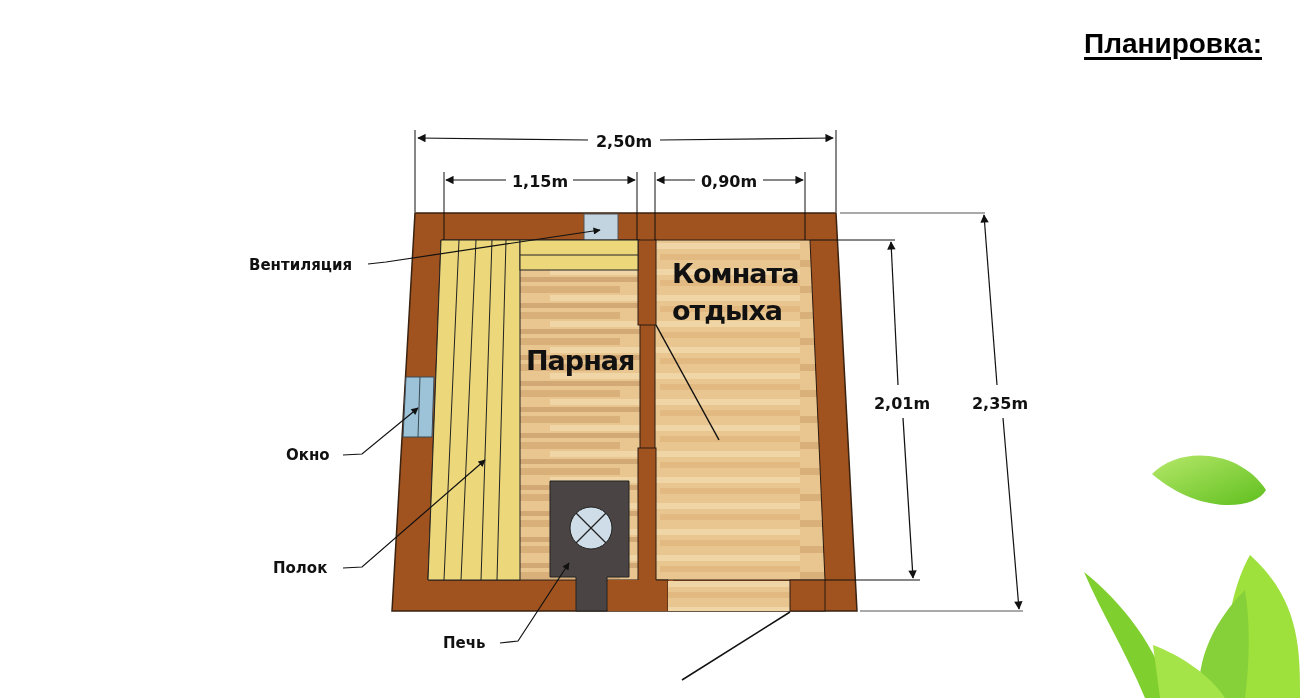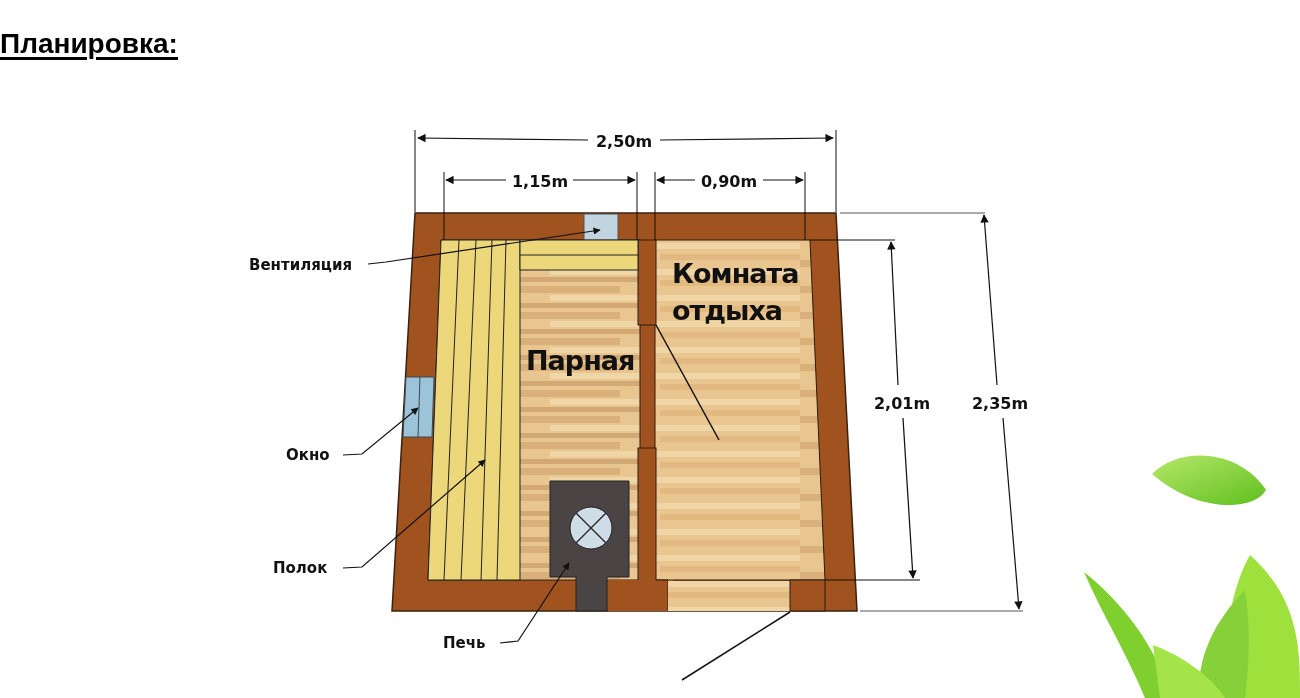--- a/index.html
+++ b/index.html
@@ -1,18 +1,18 @@
 <!DOCTYPE html>
 <html><head>
   <meta charset="utf-8">
   <style>
     html, body { margin: 0; padding: 0; background: #ffffff; }
     body { width: 1300px; height: 698px; position: relative; overflow: hidden; font-family: "DejaVu Sans", sans-serif; }
     .title {
-      position: absolute; left: 0; top: 28px; width: 1262px; text-align: left;
+      position: absolute; left: 0; top: 28px; width: 1262px; text-align: right;
       font-family: "Liberation Sans", sans-serif; font-weight: bold; font-size: 28px;
       color: #000; text-decoration: underline; text-underline-offset: 4px; text-decoration-thickness: 3px;
     }
     svg.plan { position: absolute; left: 0; top: 0; }
     .dim-text { font-family: "DejaVu Sans", sans-serif; font-weight: bold; font-size: 16px; fill: #111; }
     .lbl-text { font-family: "DejaVu Sans", sans-serif; font-weight: bold; font-size: 15px; fill: #111; }
     .room-text { font-family: "DejaVu Sans", sans-serif; font-weight: bold; font-size: 27px; fill: #111; letter-spacing: -1px; }
   </style>
 </head>
 <body>

